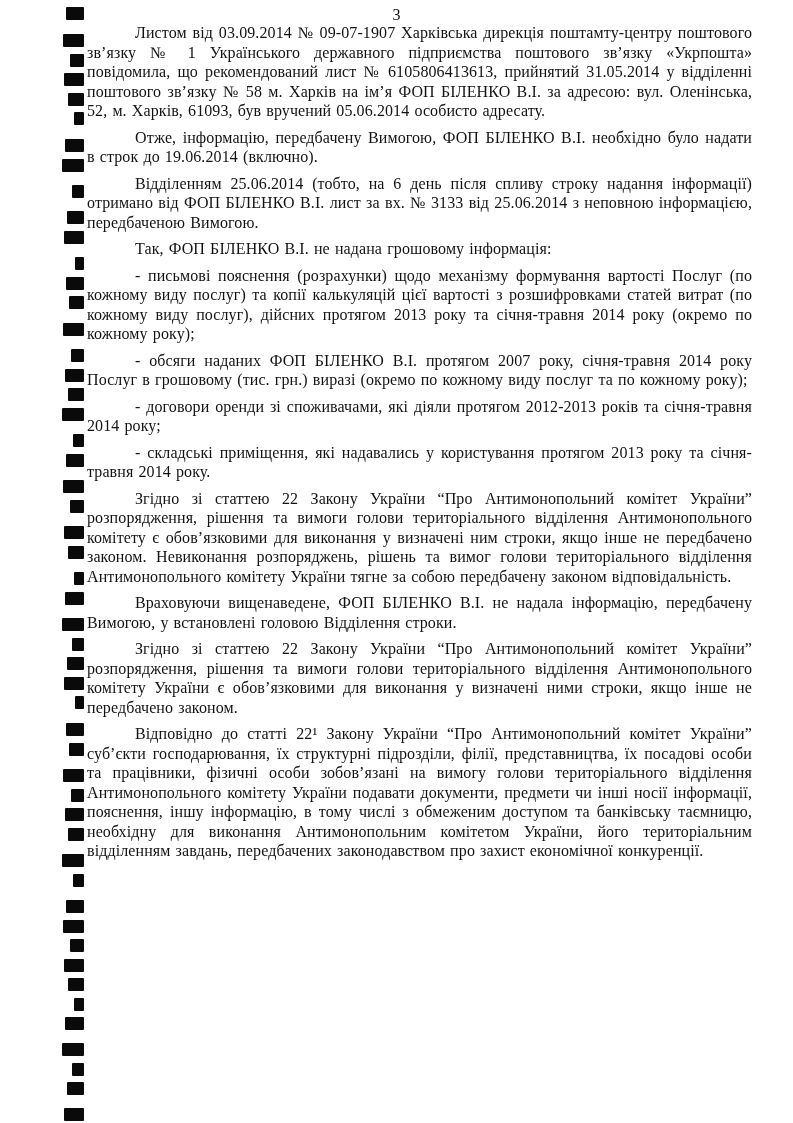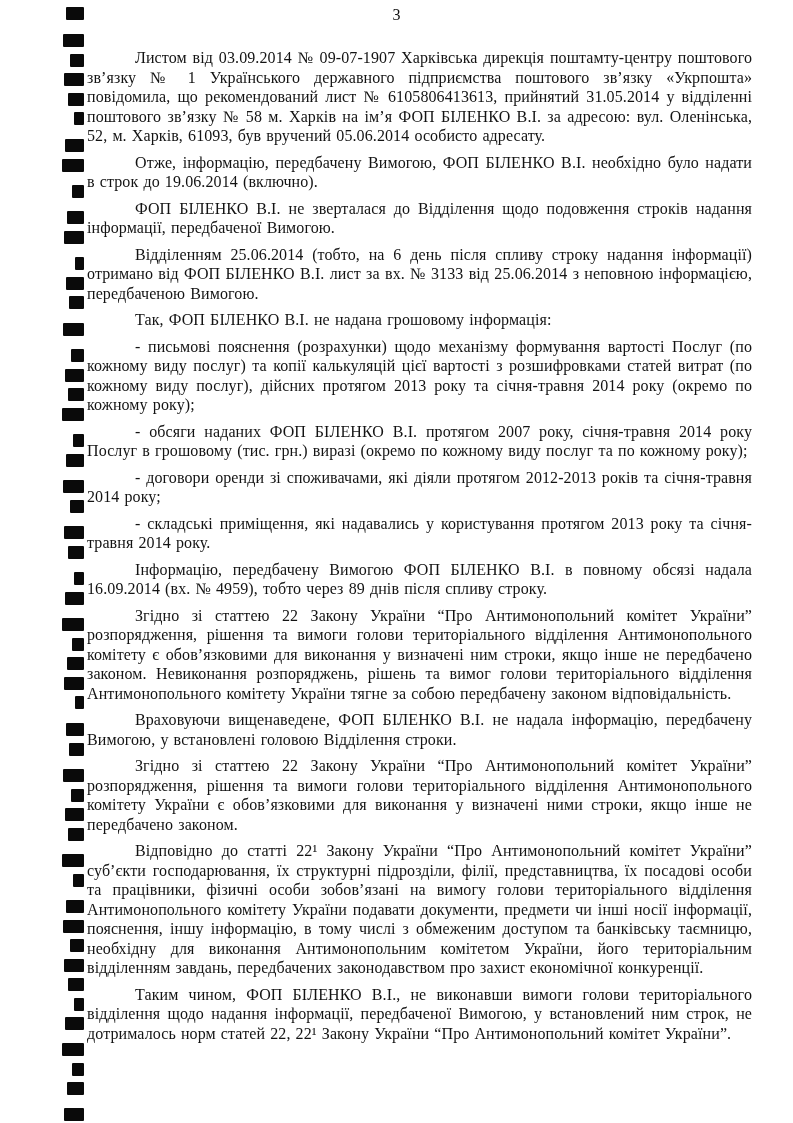--- a/index.html
+++ b/index.html
@@ -22,21 +22,21 @@
     position: absolute;
     top: 5px;
     left: 0;
     width: 100%;
     text-align: center;
     font-size: 16px;
     line-height: 19px;
   }
   .content {
     position: absolute;
-    top: 48px;
+    top: 23px;
     left: 87px;
     width: 665px;
   }
   p.para {
     margin: 0 0 7px 0;
     font-size: 16px;
     line-height: 19.5px;
     text-align: justify;
     text-indent: 48px;
     word-spacing: 1px;
@@ -59,33 +59,30 @@
 </style>
 </head>
 <body>
 
 <div class="page">
   <div class="page-number">3</div>
 
   <div class="content">
       <p class="para">Листом від 03.09.2014 № 09-07-1907 Харківська дирекція поштамту-центру поштового зв’язку № 1 Українського державного підприємства поштового зв’язку «Укрпошта» повідомила, що рекомендований лист № 6105806413613, прийнятий 31.05.2014 у відділенні поштового зв’язку № 58 м. Харків на ім’я ФОП БІЛЕНКО В.І. за адресою: вул. Оленінська, 52, м. Харків, 61093, був вручений 05.06.2014 особисто адресату.</p>
       <p class="para">Отже, інформацію, передбачену Вимогою, ФОП БІЛЕНКО В.І. необхідно було надати в строк до 19.06.2014 (включно).</p>
-      <p class="para">ФОП БІЛЕНКО В.І. не зверталася до Відділення щодо подовження строків надання інформації, передбаченої Вимогою.</p>
       <p class="para">Відділенням 25.06.2014 (тобто, на 6 день після спливу строку надання інформації) отримано від ФОП БІЛЕНКО В.І. лист за вх. № 3133 від 25.06.2014 з неповною інформацією, передбаченою Вимогою.</p>
       <p class="para">Так, ФОП БІЛЕНКО В.І. не надана грошовому інформація:</p>
       <p class="para">- письмові пояснення (розрахунки) щодо механізму формування вартості Послуг (по кожному виду послуг) та копії калькуляцій цієї вартості з розшифровками статей витрат (по кожному виду послуг), дійсних протягом 2013 року та січня-травня 2014 року (окремо по кожному року);</p>
       <p class="para">- обсяги наданих ФОП БІЛЕНКО В.І. протягом 2007 року, січня-травня 2014 року Послуг в грошовому (тис. грн.) виразі (окремо по кожному виду послуг та по кожному року);</p>
       <p class="para">- договори оренди зі споживачами, які діяли протягом 2012-2013 років та січня-травня 2014 року;</p>
       <p class="para">- складські приміщення, які надавались у користування протягом 2013 року та січня-травня 2014 року.</p>
-      <p class="para">Інформацію, передбачену Вимогою ФОП БІЛЕНКО В.І. в повному обсязі надала 16.09.2014 (вх. № 4959), тобто через 89 днів після спливу строку.</p>
       <p class="para">Згідно зі статтею 22 Закону України “Про Антимонопольний комітет України” розпорядження, рішення та вимоги голови територіального відділення Антимонопольного комітету є обов’язковими для виконання у визначені ним строки, якщо інше не передбачено законом. Невиконання розпоряджень, рішень та вимог голови територіального відділення Антимонопольного комітету України тягне за собою передбачену законом відповідальність.</p>
       <p class="para">Враховуючи вищенаведене, ФОП БІЛЕНКО В.І. не надала інформацію, передбачену Вимогою, у встановлені головою Відділення строки.</p>
       <p class="para">Згідно зі статтею 22 Закону України “Про Антимонопольний комітет України” розпорядження, рішення та вимоги голови територіального відділення Антимонопольного комітету України є обов’язковими для виконання у визначені ними строки, якщо інше не передбачено законом.</p>
       <p class="para">Відповідно до статті 22¹ Закону України “Про Антимонопольний комітет України” суб’єкти господарювання, їх структурні підрозділи, філії, представництва, їх посадові особи та працівники, фізичні особи зобов’язані на вимогу голови територіального відділення Антимонопольного комітету України подавати документи, предмети чи інші носії інформації, пояснення, іншу інформацію, в тому числі з обмеженим доступом та банківську таємницю, необхідну для виконання Антимонопольним комітетом України, його територіальним відділенням завдань, передбачених законодавством про захист економічної конкуренції.</p>
-      <p class="para">Таким чином, ФОП БІЛЕНКО В.І., не виконавши вимоги голови територіального відділення щодо надання інформації, передбаченої Вимогою, у встановлений ним строк, не дотрималось норм статей 22, 22¹ Закону України “Про Антимонопольний комітет України”.</p>
     </div>
 
   <div class="scan-artifact-column">
       <div class="scan-mark" style="top: 7px; left: 66px; width: 18px; height: 13px; background: rgb(10, 10, 10);"></div>
       <div class="scan-mark" style="top: 34px; left: 63px; width: 21px; height: 13px; background: rgb(10, 10, 10);"></div>
       <div class="scan-mark" style="top: 53.5px; left: 70px; width: 14px; height: 13px; background: rgb(10, 10, 10);"></div>
       <div class="scan-mark" style="top: 73px; left: 64px; width: 20px; height: 13px; background: rgb(10, 10, 10);"></div>
       <div class="scan-mark" style="top: 92.5px; left: 68px; width: 16px; height: 13px; background: rgb(10, 10, 10);"></div>
       <div class="scan-mark" style="top: 112px; left: 74px; width: 10px; height: 13px; background: rgb(10, 10, 10);"></div>
       <div class="scan-mark" style="top: 139px; left: 65px; width: 19px; height: 13px; background: rgb(10, 10, 10);"></div>

